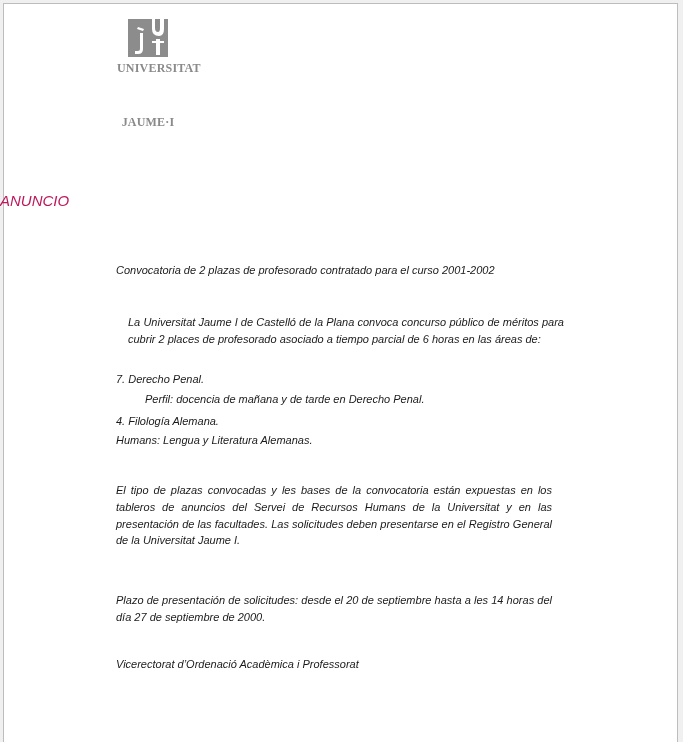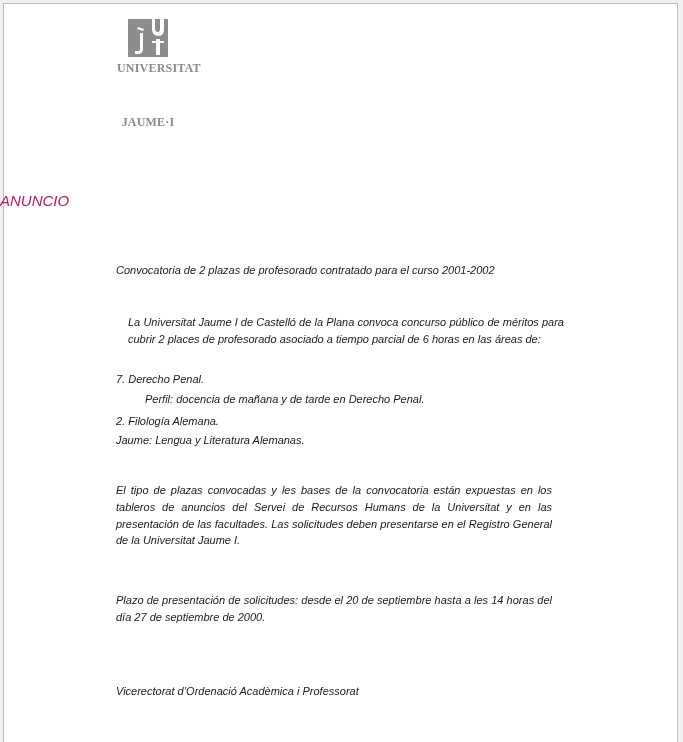--- a/index.html
+++ b/index.html
@@ -45,20 +45,20 @@
 </div>
 
 <div class="title">ANUNCIO</div>
 
 <div class="txt" style="left:116px; top:262px;">Convocatoria de 2 plazas de profesorado contratado para el curso 2001-2002</div>
 
 <div class="txt just" style="left:128px; top:314px;">La Universitat Jaume I de Castelló de la Plana convoca concurso público de méritos para cubrir 2 places de profesorado asociado a tiempo parcial de 6 horas en las áreas de:</div>
 
 <div class="txt" style="left:116px; top:371px;">7. Derecho Penal.</div>
 <div class="txt" style="left:116px; top:391px;margin-left:29px;">Perfil: docencia de mañana y de tarde en Derecho Penal.</div>
-<div class="txt" style="left:116px; top:413px;">2. Filología Alemana.</div>
-<div class="txt" style="left:116px; top:432px;">Jaume: Lengua y Literatura Alemanas.</div>
+<div class="txt" style="left:116px; top:413px;">4. Filología Alemana.</div>
+<div class="txt" style="left:116px; top:432px;">Humans: Lengua y Literatura Alemanas.</div>
 
 <div class="txt just" style="left:116px; top:482px;">El tipo de plazas convocadas y les bases de la convocatoria están expuestas en los tableros de anuncios del Servei de Recursos Humans de la Universitat y en las presentación de las facultades. Las solicitudes deben presentarse en el Registro General de la Universitat Jaume I.</div>
 
 <div class="txt just" style="left:116px; top:592px;">Plazo de presentación de solicitudes: desde el 20 de septiembre hasta a les 14 horas del día 27 de septiembre de 2000.</div>
 
-<div class="txt" style="left:116px; top:683px;">Vicerectorat d’Ordenació Acadèmica i Professorat</div>
+<div class="txt" style="left:116px; top:656px;">Vicerectorat d’Ordenació Acadèmica i Professorat</div>
 
 </body></html>

